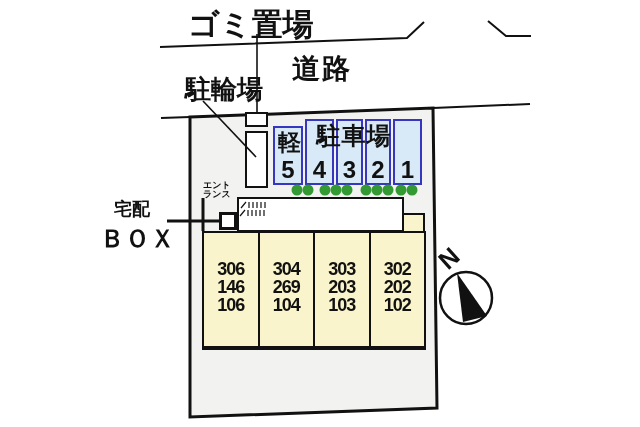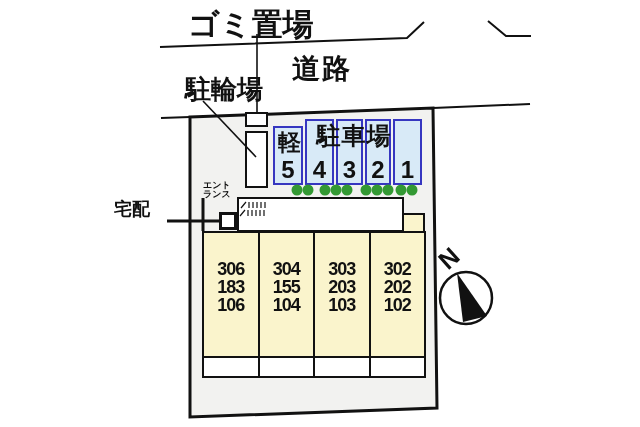--- a/index.html
+++ b/index.html
@@ -23,21 +23,21 @@
   .lbl-chusha{left:308px;top:120px;width:92px;text-align:center;font-size:24px;letter-spacing:1px;z-index:4;}
   .lbl-north{left:440px;top:244px;font-size:25px;transform:rotate(-42deg);z-index:6;}
   .outbuilding{background:#ffffff;border:2px solid #111;z-index:3;}
   .pspace{background:#d8eaf7;border:2px solid #3636c0;z-index:3;}
   .pnum{position:absolute;bottom:0px;left:0;width:100%;text-align:center;
         font-size:24px;font-weight:600;line-height:26px;}
   .walkway{left:237px;top:197px;width:167px;height:35px;background:#ffffff;
         border:2px solid #111;z-index:2;}
   .wing{left:402px;top:213px;width:23px;height:21px;background:#faf4cc;
         border:2px solid #111;border-bottom:none;z-index:2;}
-  .building{left:202px;top:231px;width:224px;height:147px;border:2px solid #111;
+  .building{left:202px;top:231px;width:224px;height:119px;border:2px solid #111;
         display:flex;z-index:3;background:#faf4cc;}
   .bcol{flex:1;display:flex;flex-direction:column;border-right:2px solid #111;}
   .bcol:last-child{border-right:none;}
   .units{height:123px;background:#faf4cc;display:flex;flex-direction:column;
         align-items:center;justify-content:flex-start;padding-top:27px;box-sizing:border-box;}
   .units span{font-size:18px;line-height:18px;font-weight:600;letter-spacing:-1px;}
   .balcony{flex:1;background:#ffffff;border-top:2px solid #111;}
   .dbox{left:219px;top:212px;width:18px;height:18px;background:#ffffff;
         border:3px solid #111;z-index:6;}
 </style>
@@ -75,29 +75,29 @@
   <div class="lbl lbl-kei">軽</div>
   <div class="lbl lbl-chusha">駐車場</div>
 
   <div class="abs walkway"></div>
   <div class="abs wing"></div>
 
   <div class="abs building">
     <div class="bcol">
       <div class="units">
         <span>306</span>
-        <span>183</span>
+        <span>146</span>
         <span>106</span>
       </div>
       <div class="balcony"></div>
     </div>
     <div class="bcol">
       <div class="units">
         <span>304</span>
-        <span>155</span>
+        <span>269</span>
         <span>104</span>
       </div>
       <div class="balcony"></div>
     </div>
     <div class="bcol">
       <div class="units">
         <span>303</span>
         <span>203</span>
         <span>103</span>
       </div>
@@ -149,19 +149,20 @@
     <g>
       <circle cx="466" cy="298" r="26" fill="#ffffff" stroke="#111" stroke-width="2.5"></circle>
       <polygon points="457,273 487,316 463,322" fill="#111"></polygon>
     </g>
   </svg>
 
   <div class="lbl lbl-garbage">ゴミ置場</div>
   <div class="lbl lbl-road">道路</div>
   <div class="lbl lbl-bicycle">駐輪場</div>
   <div class="lbl lbl-takuhai">宅配</div>
+  <div class="lbl lbl-box">ＢＯＸ</div>
   <div class="lbl lbl-entrance">
     <span>エント</span><br>
     <span>ランス</span>
   </div>
   <div class="lbl lbl-north">N</div>
 
 </div>
 
 </body></html>

